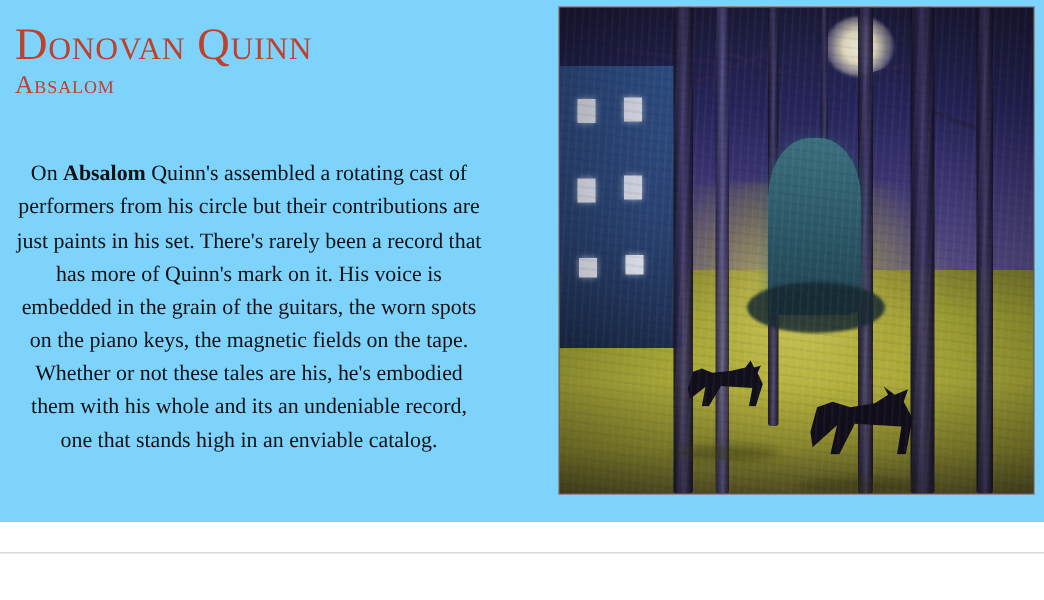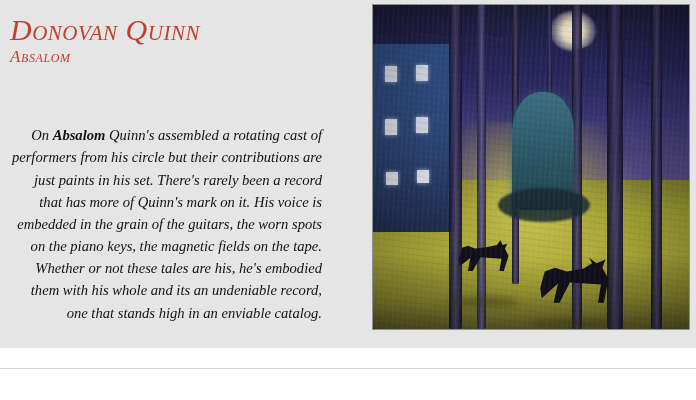--- a/index.html
+++ b/index.html
@@ -11,22 +11,21 @@
     height: 400px;
     background: #ffffff;
     font-family: "Liberation Serif", serif;
     overflow: hidden;
     position: relative;
   }
   .page {
     position: relative;
     width: 696px;
     height: 348px;
-    background: #e5e5e5;
-    font-style: italic;
+    background: #7dd3fc;
   }
 
   
   .left-col {
     position: absolute;
     left: 10px;
     top: 14px;
     width: 330px;
   }
   .artist-name {
@@ -43,27 +42,27 @@
     font-family: "Liberation Serif", serif;
     font-variant: small-caps;
     font-size: 17px;
     letter-spacing: 0.6px;
     color: #c0402b;
     margin: 0;
     font-weight: normal;
     line-height: 1.1;
   }
   .review-body {
-    margin-top: 58px;
+    margin-top: 39px;
     font-family: "Liberation Serif", serif;
     font-size: 14.6px;
     line-height: 1.52;
     color: #111111;
     width: 312px;
-    text-align: right;
+    text-align: center;
   }
   .review-body b {
     font-weight: bold;
   }
 
   
   .art-frame {
     position: absolute;
     left: 372px;
     top: 4px;

